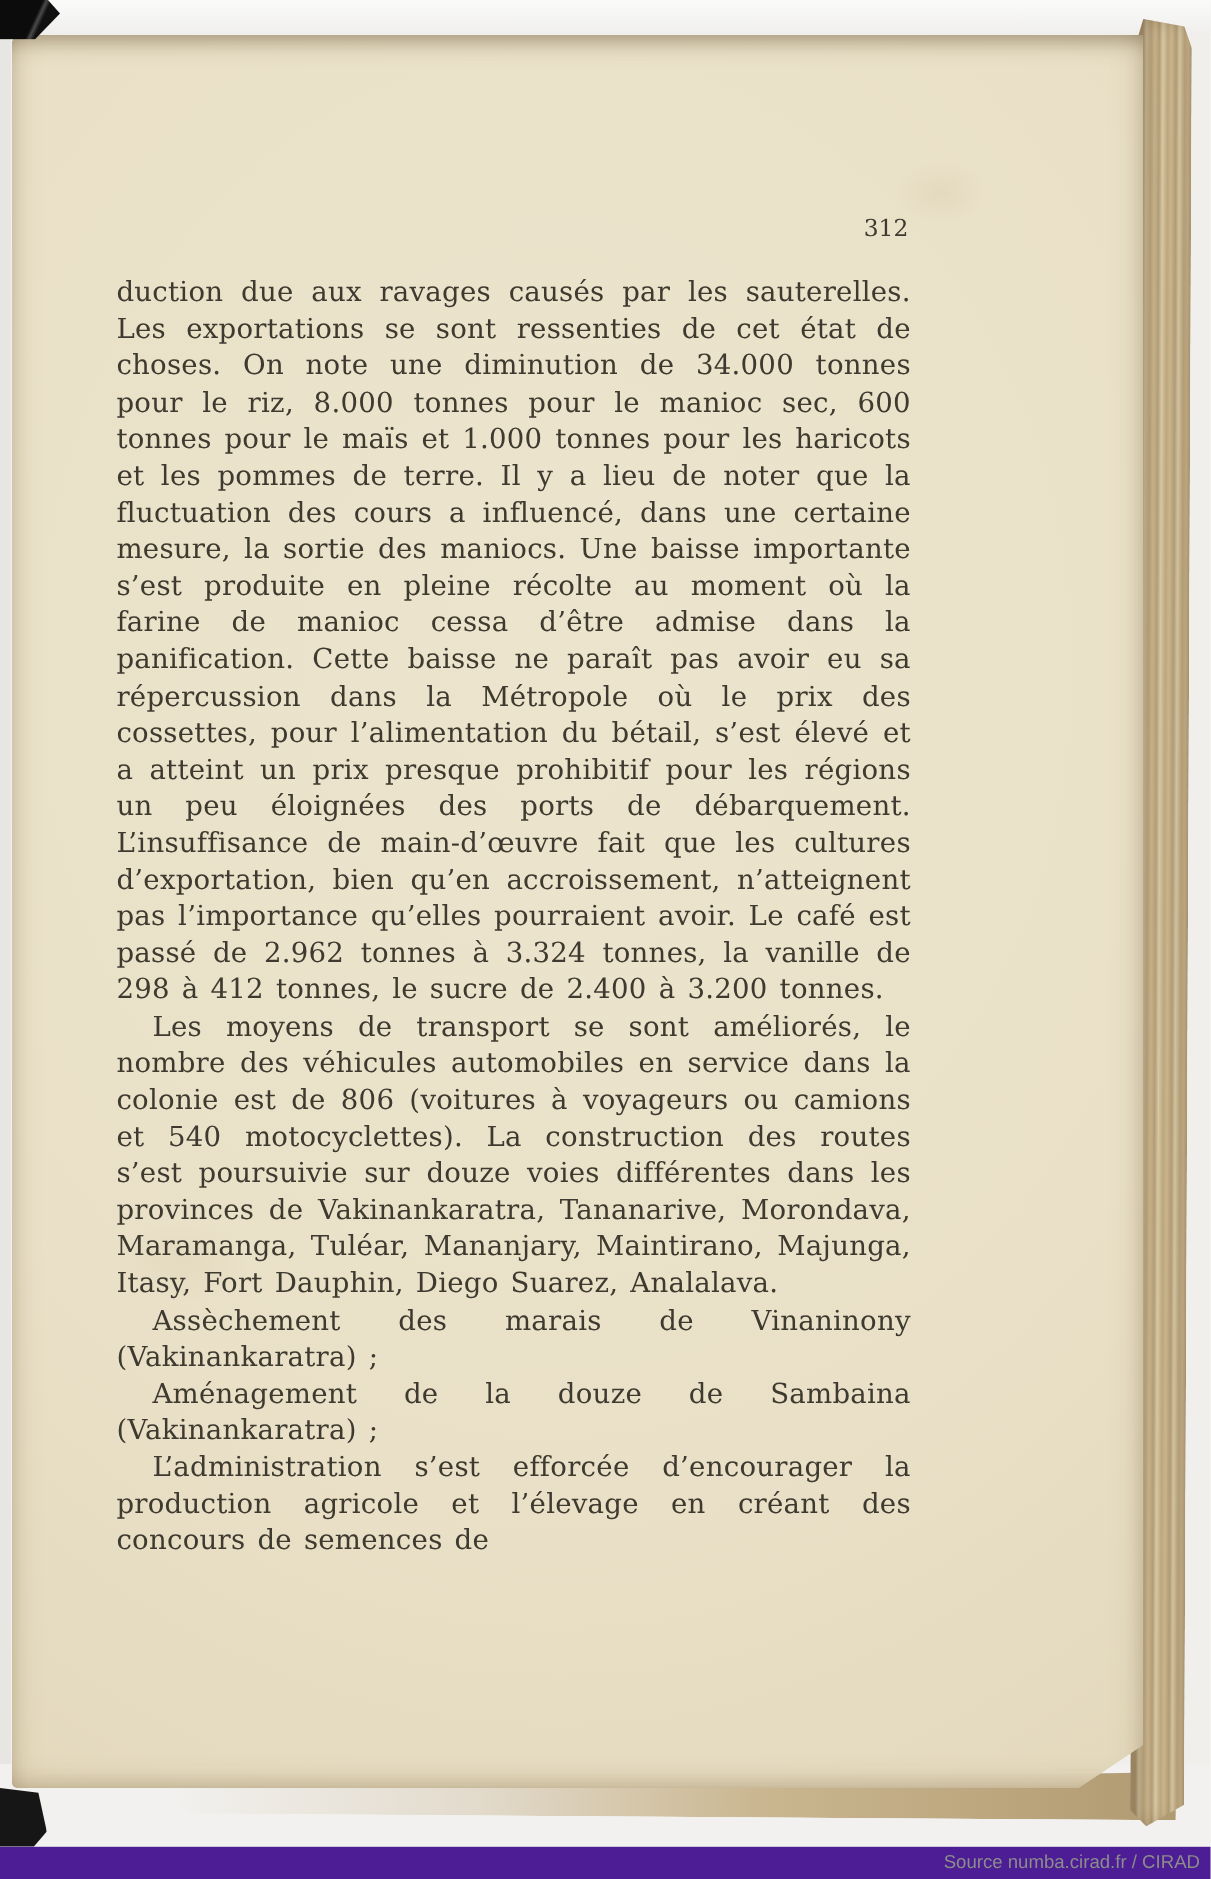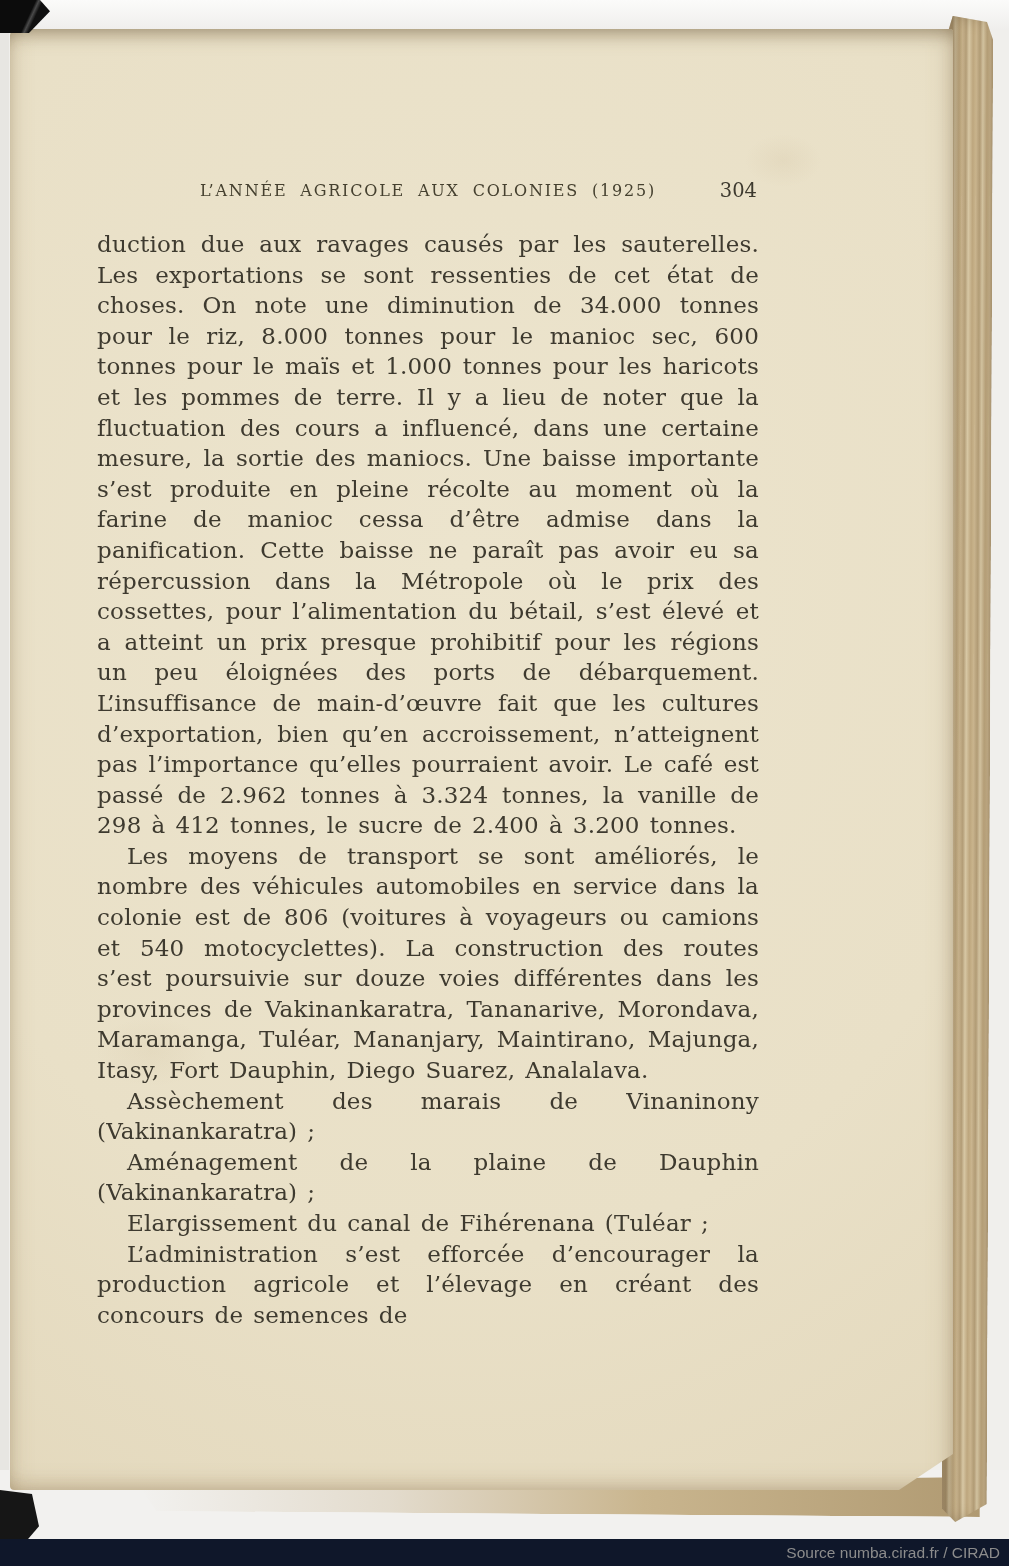--- a/index.html
+++ b/index.html
@@ -87,21 +87,21 @@
     text-align:justify;word-spacing:2.5px;letter-spacing:0.2px;
   }
   .indent{text-indent:30px;}
   .mt-par{margin-top:21px;}
   .mt-med{margin-top:16px;}
   .mt-list{margin-top:9px;}
   .mt-last{margin-top:13px;}
   
   .footer{
     position:absolute;left:0;bottom:0;width:1009px;height:27px;
-    background:#0f172a;
+    background:#4c1d95;
     display:flex;align-items:center;justify-content:flex-end;
     box-sizing:border-box;padding-right:9px;
     font-family:"Liberation Sans", sans-serif;
     font-size:15.5px;color:#8c8c8c;
   }
 </style>
 </head>
 <body>
 
 <div id="stage">
@@ -110,30 +110,28 @@
   <div class="left-strip"></div>
   <div class="bottom-zone"></div>
 
   <div class="under-edge"></div>
   <div class="fore-edge"></div>
 
   <div class="page">
     <div class="textcol">
 
       <div class="header">
-        <div class="running-title">L’ANNÉE AGRICOLE AUX COLONIES (1925)</div>
-        <div class="page-number">304</div>
+        <div class="page-number">312</div>
       </div>
 
       <div class="body">
         <p>duction due aux ravages causés par les sauterelles. Les exportations se sont ressenties de cet état de choses. On note une diminution de 34.000 tonnes pour le riz, 8.000 tonnes pour le manioc sec, 600 tonnes pour le maïs et 1.000 tonnes pour les haricots et les pommes de terre. Il y a lieu de noter que la fluctuation des cours a influencé, dans une certaine mesure, la sortie des maniocs. Une baisse importante s’est produite en pleine récolte au moment où la farine de manioc cessa d’être admise dans la panification. Cette baisse ne paraît pas avoir eu sa répercussion dans la Métropole où le prix des cossettes, pour l’alimentation du bétail, s’est élevé et a atteint un prix presque prohibitif pour les régions un peu éloignées des ports de débarquement. L’insuffisance de main-d’œuvre fait que les cultures d’exportation, bien qu’en accroissement, n’atteignent pas l’importance qu’elles pourraient avoir. Le café est passé de 2.962 tonnes à 3.324 tonnes, la vanille de 298 à 412 tonnes, le sucre de 2.400 à 3.200 tonnes.</p>
         <p class="indent mt-par">Les moyens de transport se sont améliorés, le nombre des véhicules automobiles en service dans la colonie est de 806 (voitures à voyageurs ou camions et 540 motocyclettes). La construction des routes s’est poursuivie sur douze voies différentes dans les provinces de Vakinankaratra, Tananarive, Morondava, Maramanga, Tuléar, Mananjary, Maintirano, Majunga, Itasy, Fort Dauphin, Diego Suarez, Analalava.</p>
         <p class="indent mt-list">Assèchement des marais de Vinaninony (Vakinankaratra) ;</p>
-        <p class="indent">Aménagement de la plaine de Dauphin (Vakinankaratra) ;</p>
-        <p class="indent">Elargissement du canal de Fihérenana (Tuléar ;</p>
+        <p class="indent">Aménagement de la douze de Sambaina (Vakinankaratra) ;</p>
         <p class="indent mt-last">L’administration s’est efforcée d’encourager la production agricole et l’élevage en créant des concours de semences de</p>
       </div>
 
     </div>
   </div>
 
   <div class="clip-tl"></div>
   <div class="clip-bl"></div>
 
   <div class="footer">

